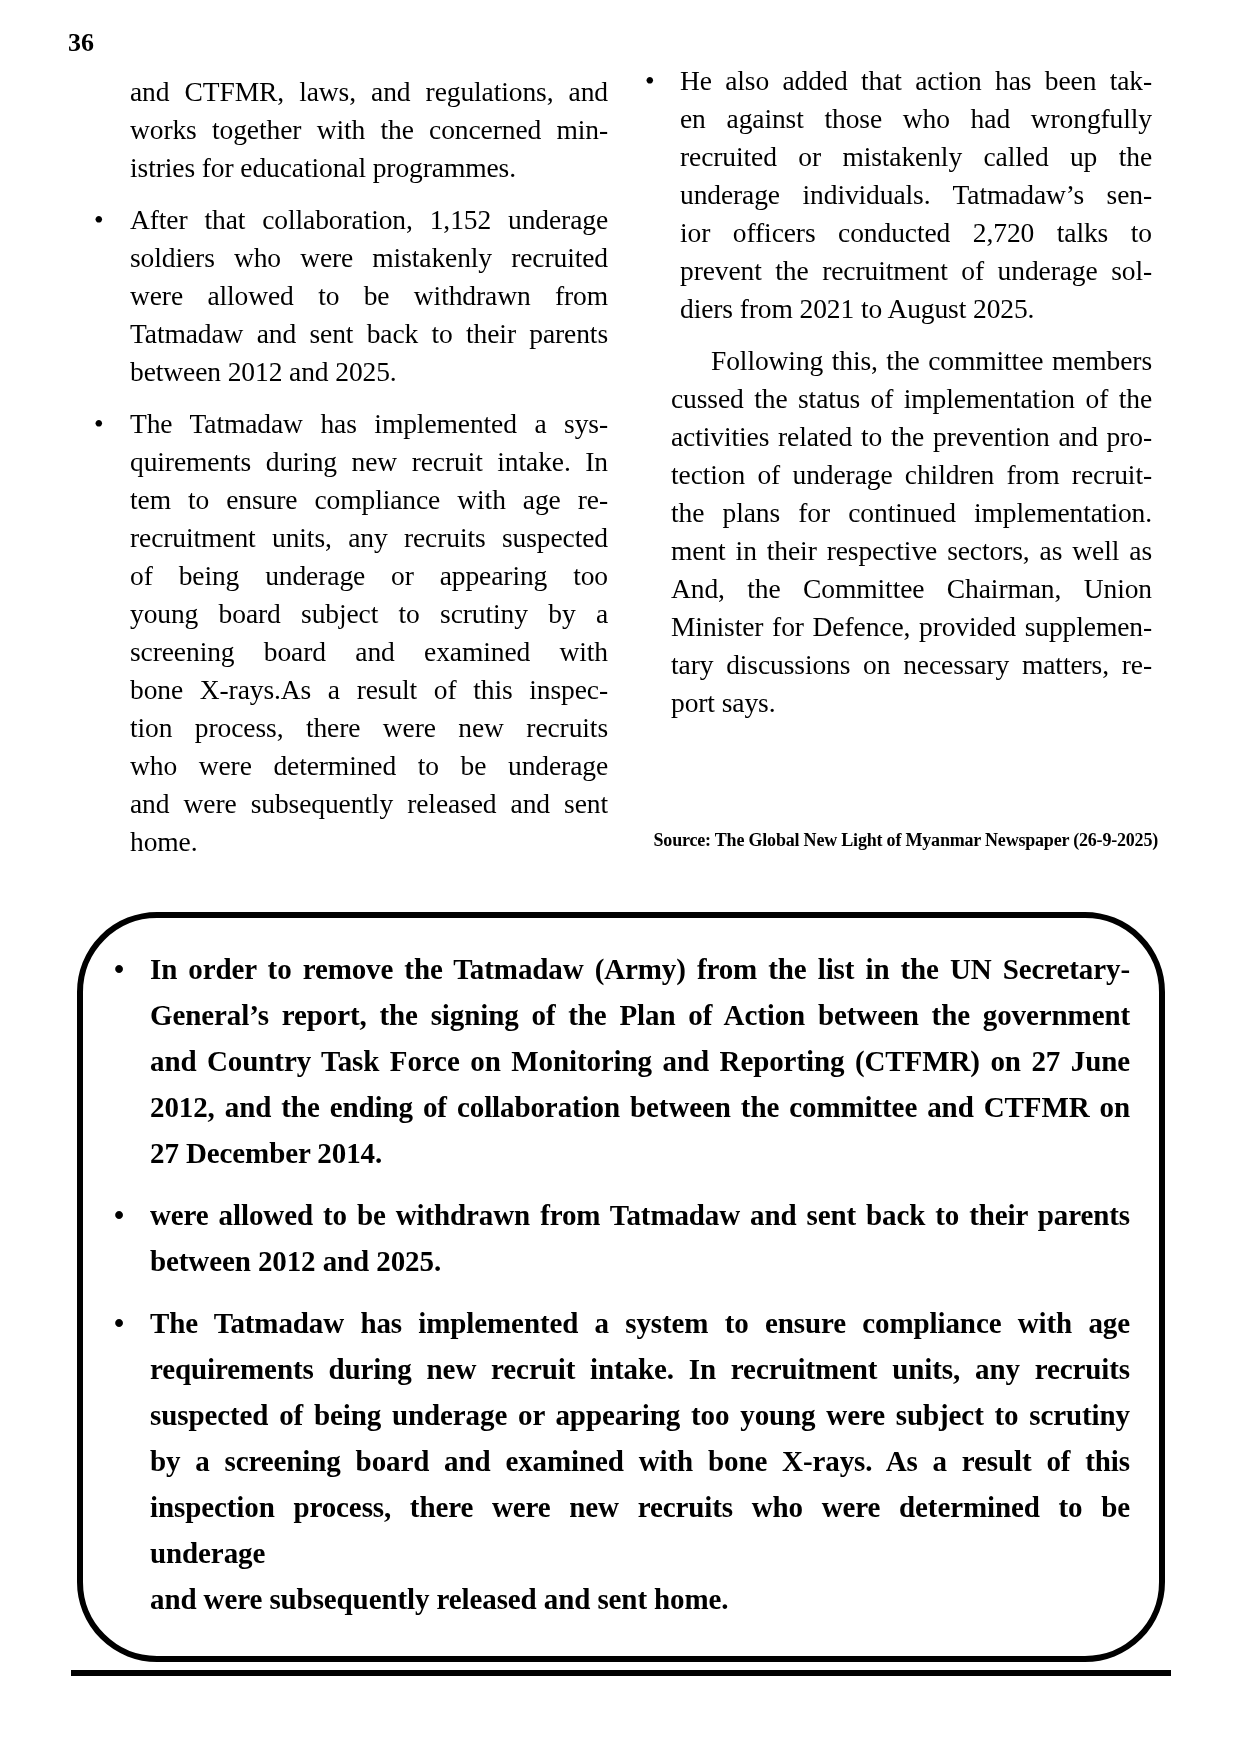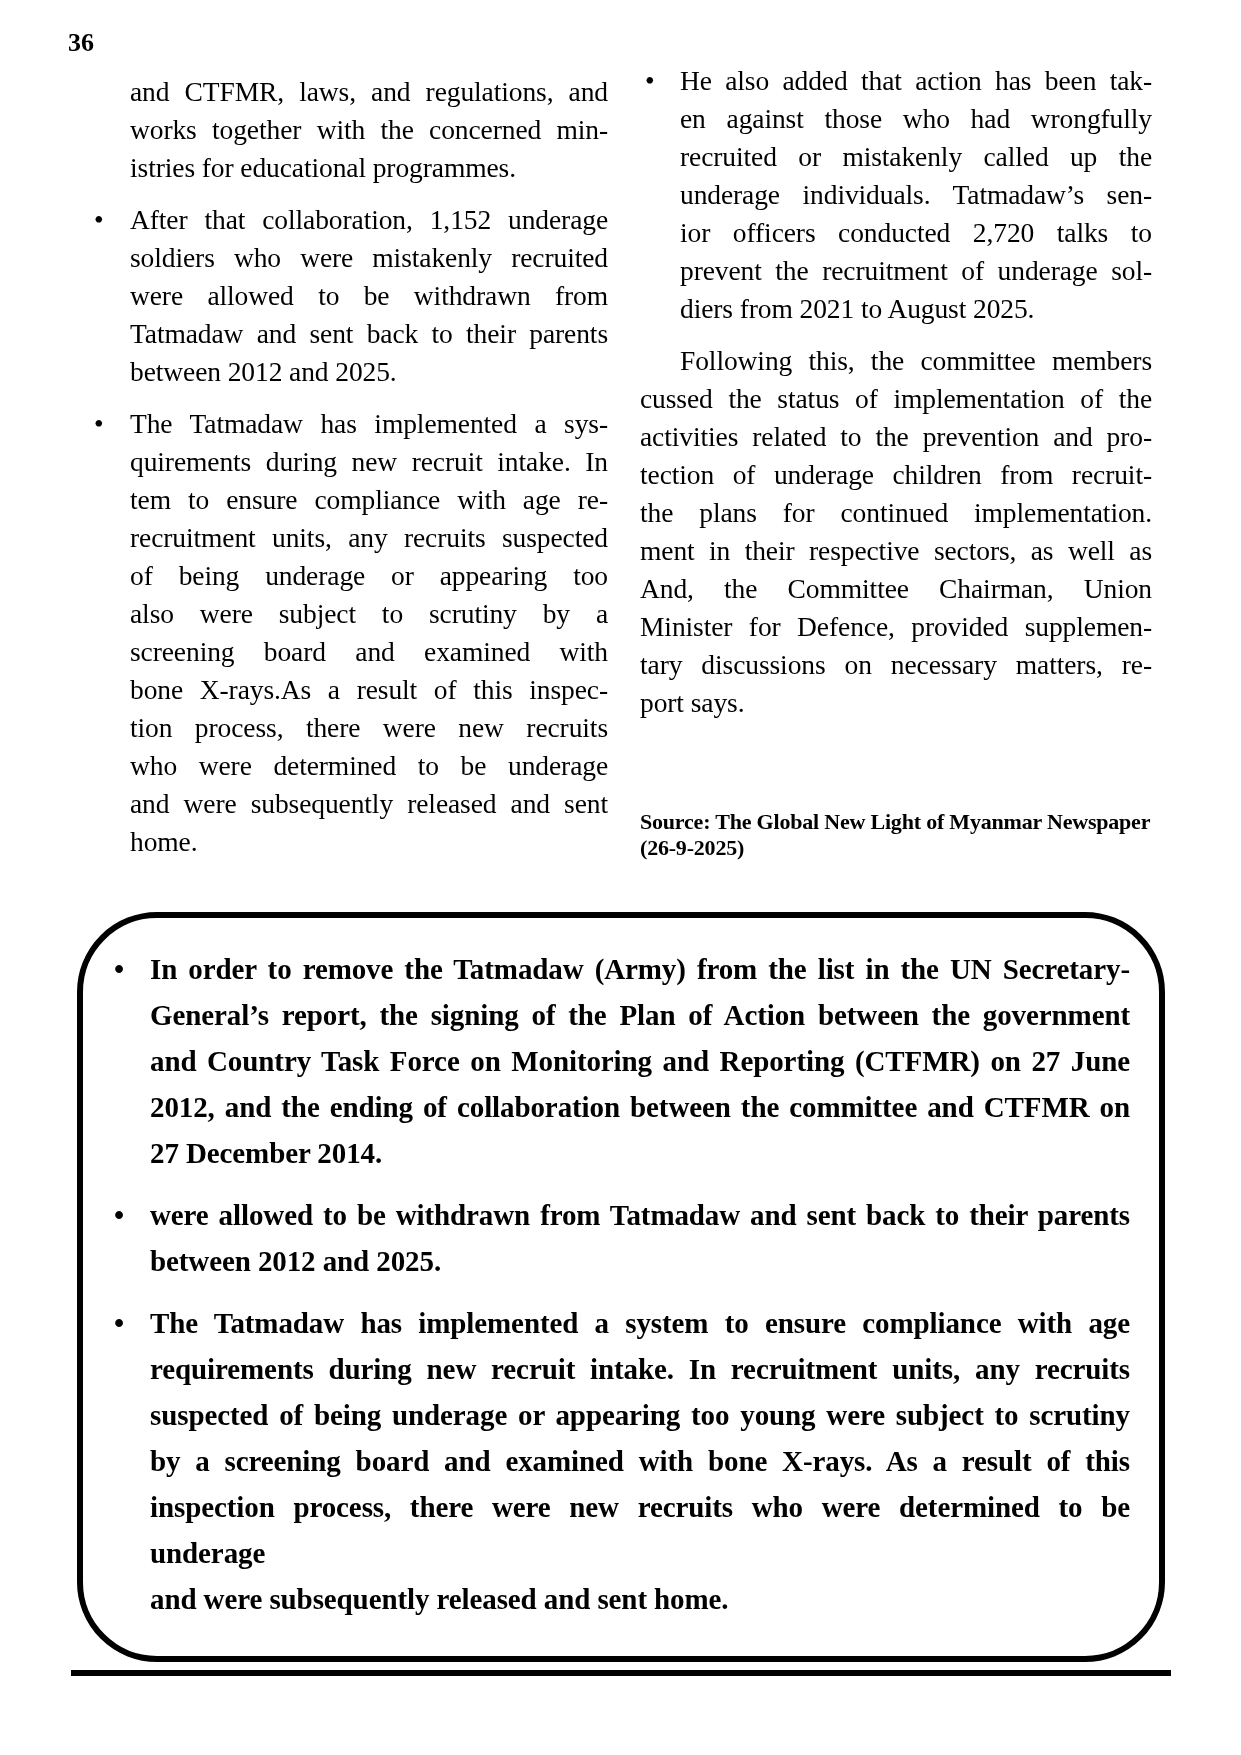--- a/index.html
+++ b/index.html
@@ -33,44 +33,45 @@
   }
   .col { box-sizing: border-box; }
   .col-left  { width: 514px; padding-top: 11px; }
   .col-right { width: 512px; margin-left: 32px; }
 
   .para { position: relative; margin-top: 14px; }
   .para:first-child { margin-top: 0; }
 
   .col-left  .para { padding-left: 36px; }
   .col-right .para.bulleted { padding-left: 40px; }
-  .col-right .para.plain { padding-left: 0; }
+  .col-right .para.plain { padding-left: 0; margin-left: 31px; }
 
   .bullet-marker {
     position: absolute;
     left: 0;
     top: 0;
     width: 30px;
   }
   .col-right .bullet-marker { left: 5px; }
 
   .line {
     text-align: justify;
     text-align-last: justify;
     letter-spacing: -0.1px;
   }
   .line.last { text-align-last: left; }
   .line.first-indent { text-indent: 40px; }
 
   .source {
     position: absolute;
-    top: 809px;
+    top: 830px;
     left: 640px;
     width: 518px;
-    font-size: 22px;
+    text-align: right;
+    font-size: 18px;
     font-weight: bold;
     letter-spacing: -0.2px;
   }
 
   .summary-box {
     position: absolute;
     box-sizing: border-box;
     left: 77px;
     top: 912px;
     width: 1088px;
@@ -120,21 +121,21 @@
           <div class="line">Tatmadaw and sent back to their parents</div>
           <div class="line last">between 2012 and 2025.</div>
         </div>
         <div class="para bulleted">
           <span class="bullet-marker">•</span>
           <div class="line">The Tatmadaw has implemented a sys-</div>
           <div class="line">quirements during new recruit intake. In</div>
           <div class="line">tem to ensure compliance with age re-</div>
           <div class="line">recruitment units, any recruits suspected</div>
           <div class="line">of being underage or appearing too</div>
-          <div class="line">also were subject to scrutiny by a</div>
+          <div class="line">young board subject to scrutiny by a</div>
           <div class="line">screening board and examined with</div>
           <div class="line">bone X-rays.As a result of this inspec-</div>
           <div class="line">tion process, there were new recruits</div>
           <div class="line">who were determined to be underage</div>
           <div class="line">and were subsequently released and sent</div>
           <div class="line last">home.</div>
         </div>
       </div>
     <div class="col col-right" id="col-right">
         <div class="para bulleted">

